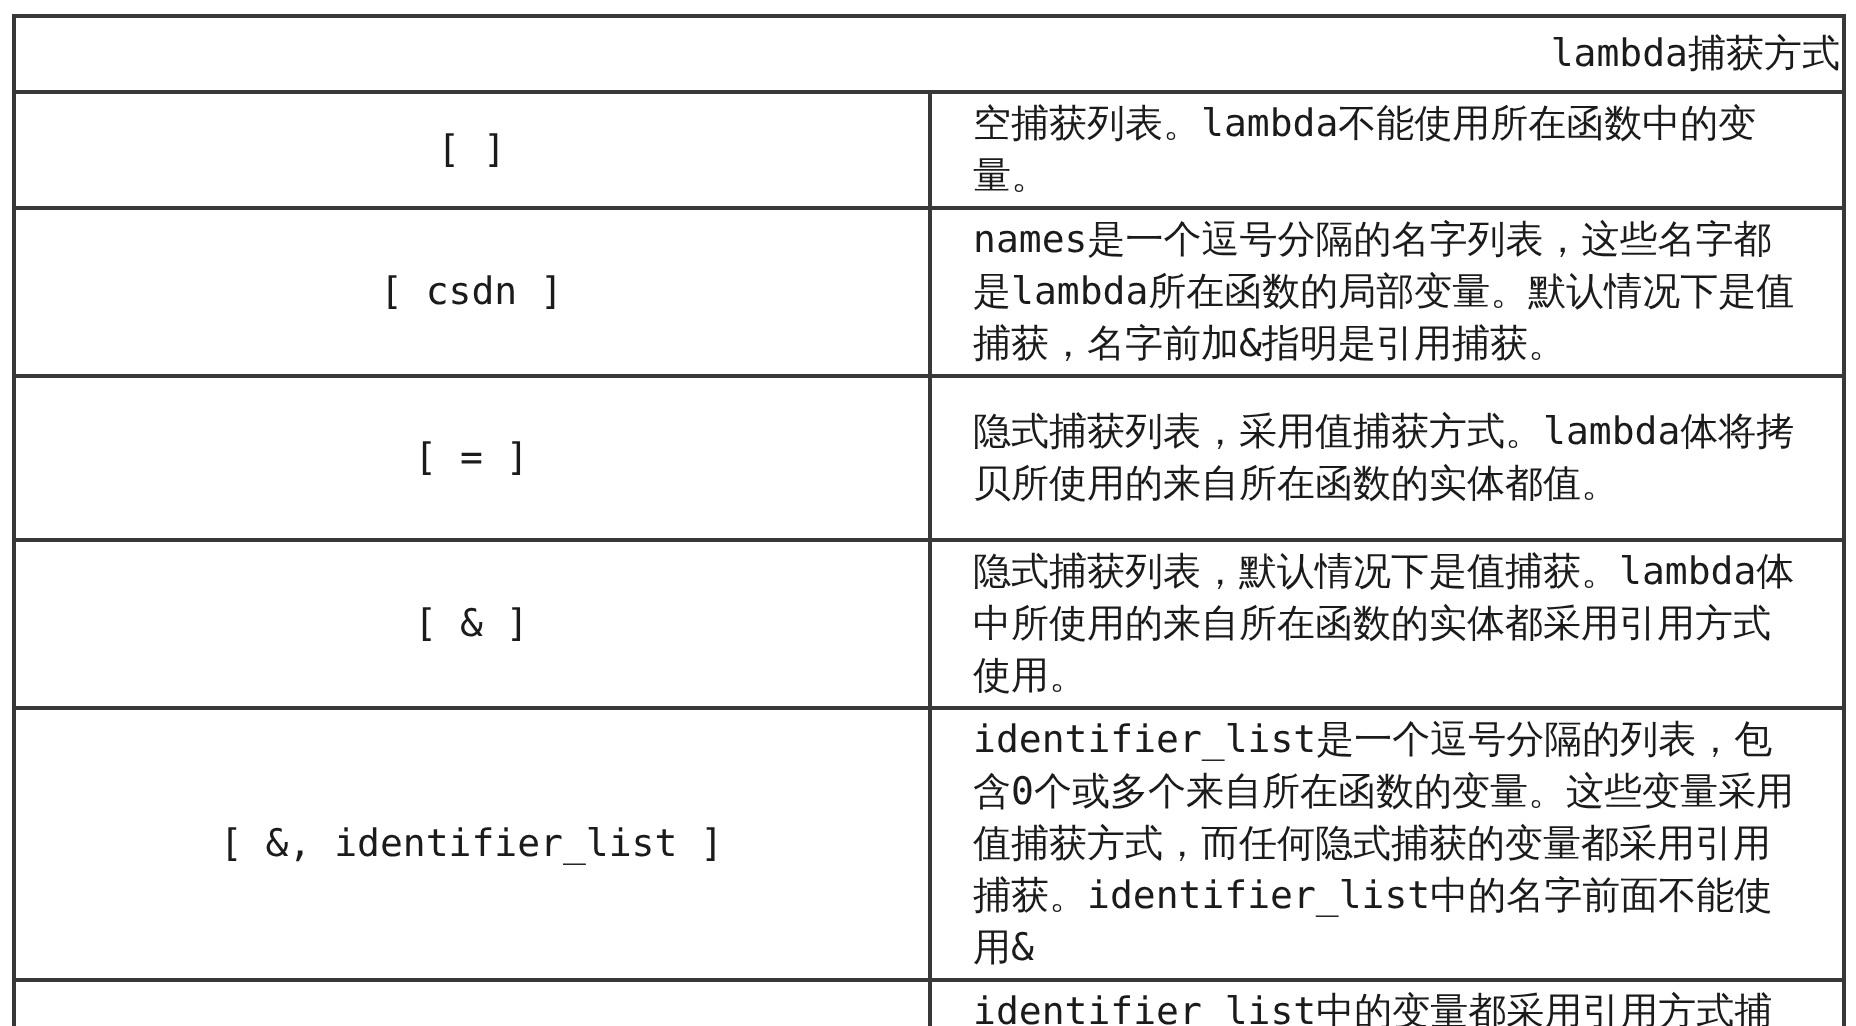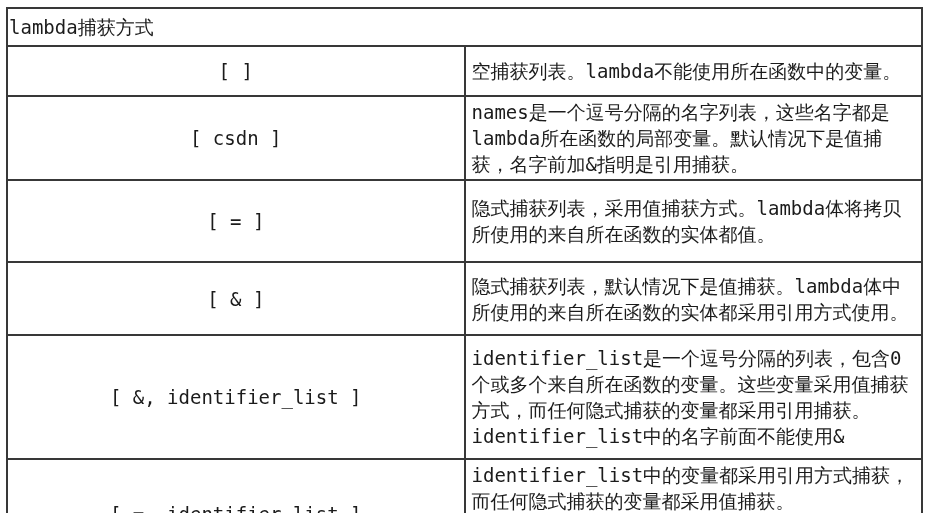--- a/index.html
+++ b/index.html
@@ -25,31 +25,31 @@
     color: #1b1b1b;
     font-size: 19px;
     line-height: 26px;
   }
   table.capture-table td {
     border: 2px solid #383838;
     vertical-align: middle;
     overflow: hidden;
   }
   td.title-cell {
-    text-align: left;
+    text-align: right;
     height: 34px;
     line-height: 30px;
   }
   td.cap-cell {
     width: 276px;
     text-align: center;
     white-space: nowrap;
   }
   td.desc-cell {
-    padding: 2px 6px;
+    padding: 2px 21px;
     text-align: left;
   }
   tr.row-0 td { height: 44px; }
   tr.row-1 td { height: 75px; }
   tr.row-2 td { height: 76px; }
   tr.row-3 td { height: 67px; }
   tr.row-4 td { height: 118px; }
   tr.row-5 td { height: 92px; }
   .watermark {
     position: absolute;

